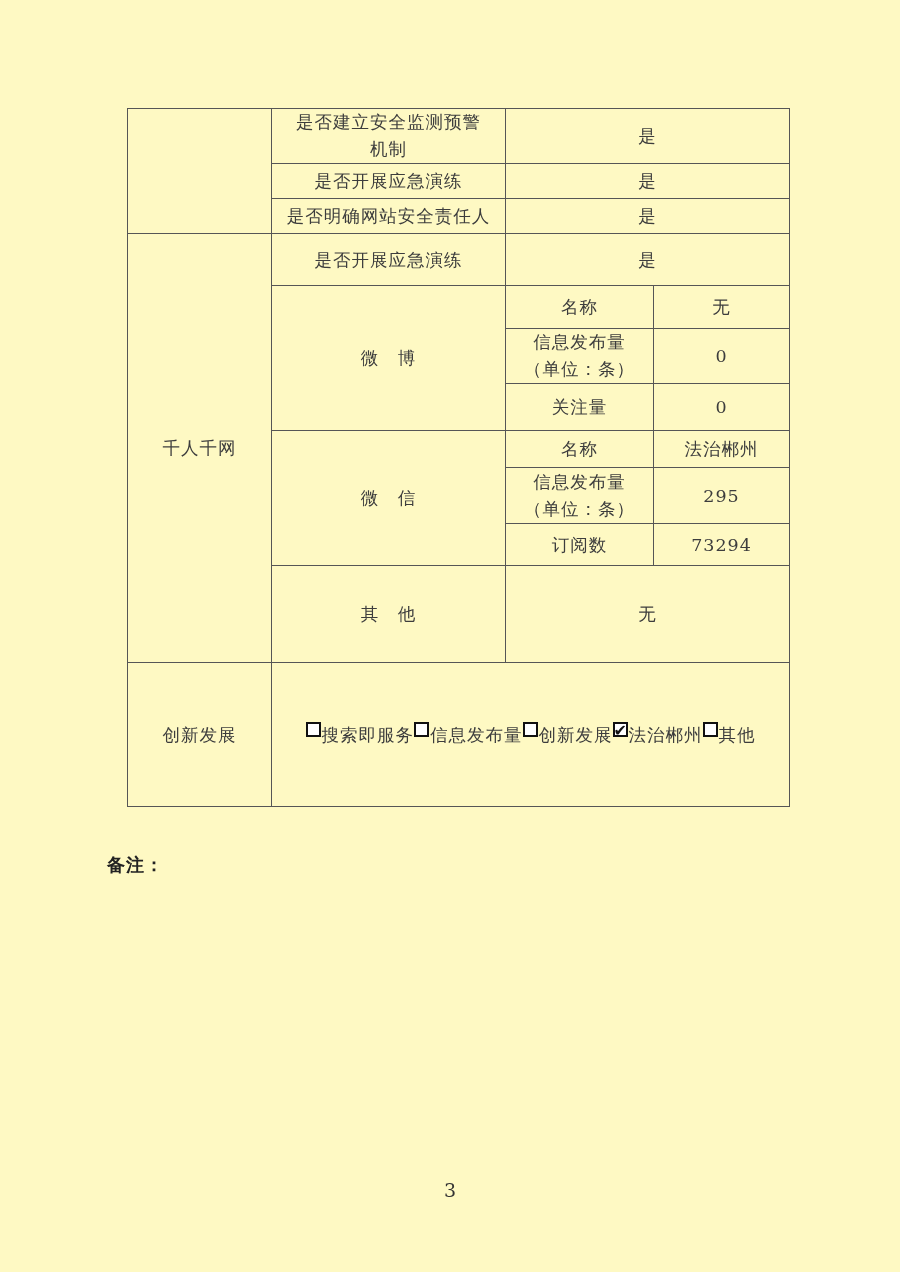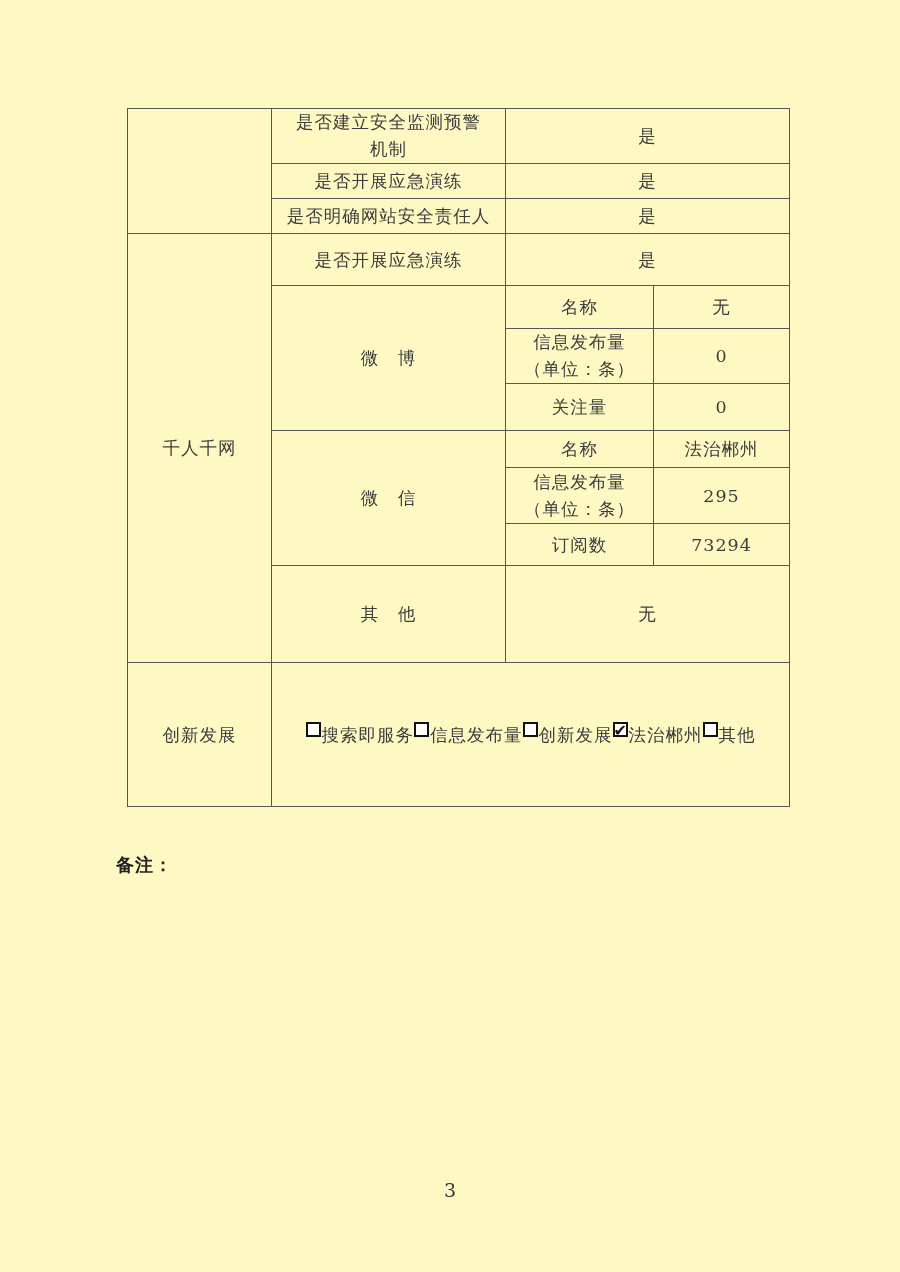--- a/index.html
+++ b/index.html
@@ -74,21 +74,21 @@
     font-weight: bold;
     color: #111111;
     letter-spacing: 0;
     font-family: "DejaVu Sans", sans-serif;
   }
   .checkbox.checked .check { display: block; }
   .cb-label { font-size: 17.5px; letter-spacing: 1px; }
 
   .remarks {
     position: absolute;
-    left: 116px;
+    left: 107px;
     top: 853px;
     font-family: "DejaVu Sans", "Liberation Sans", sans-serif;
     font-weight: bold;
     font-size: 18px;
     color: #222222;
     letter-spacing: 1px;
   }
   .page-number {
     position: absolute;
     left: 0;

